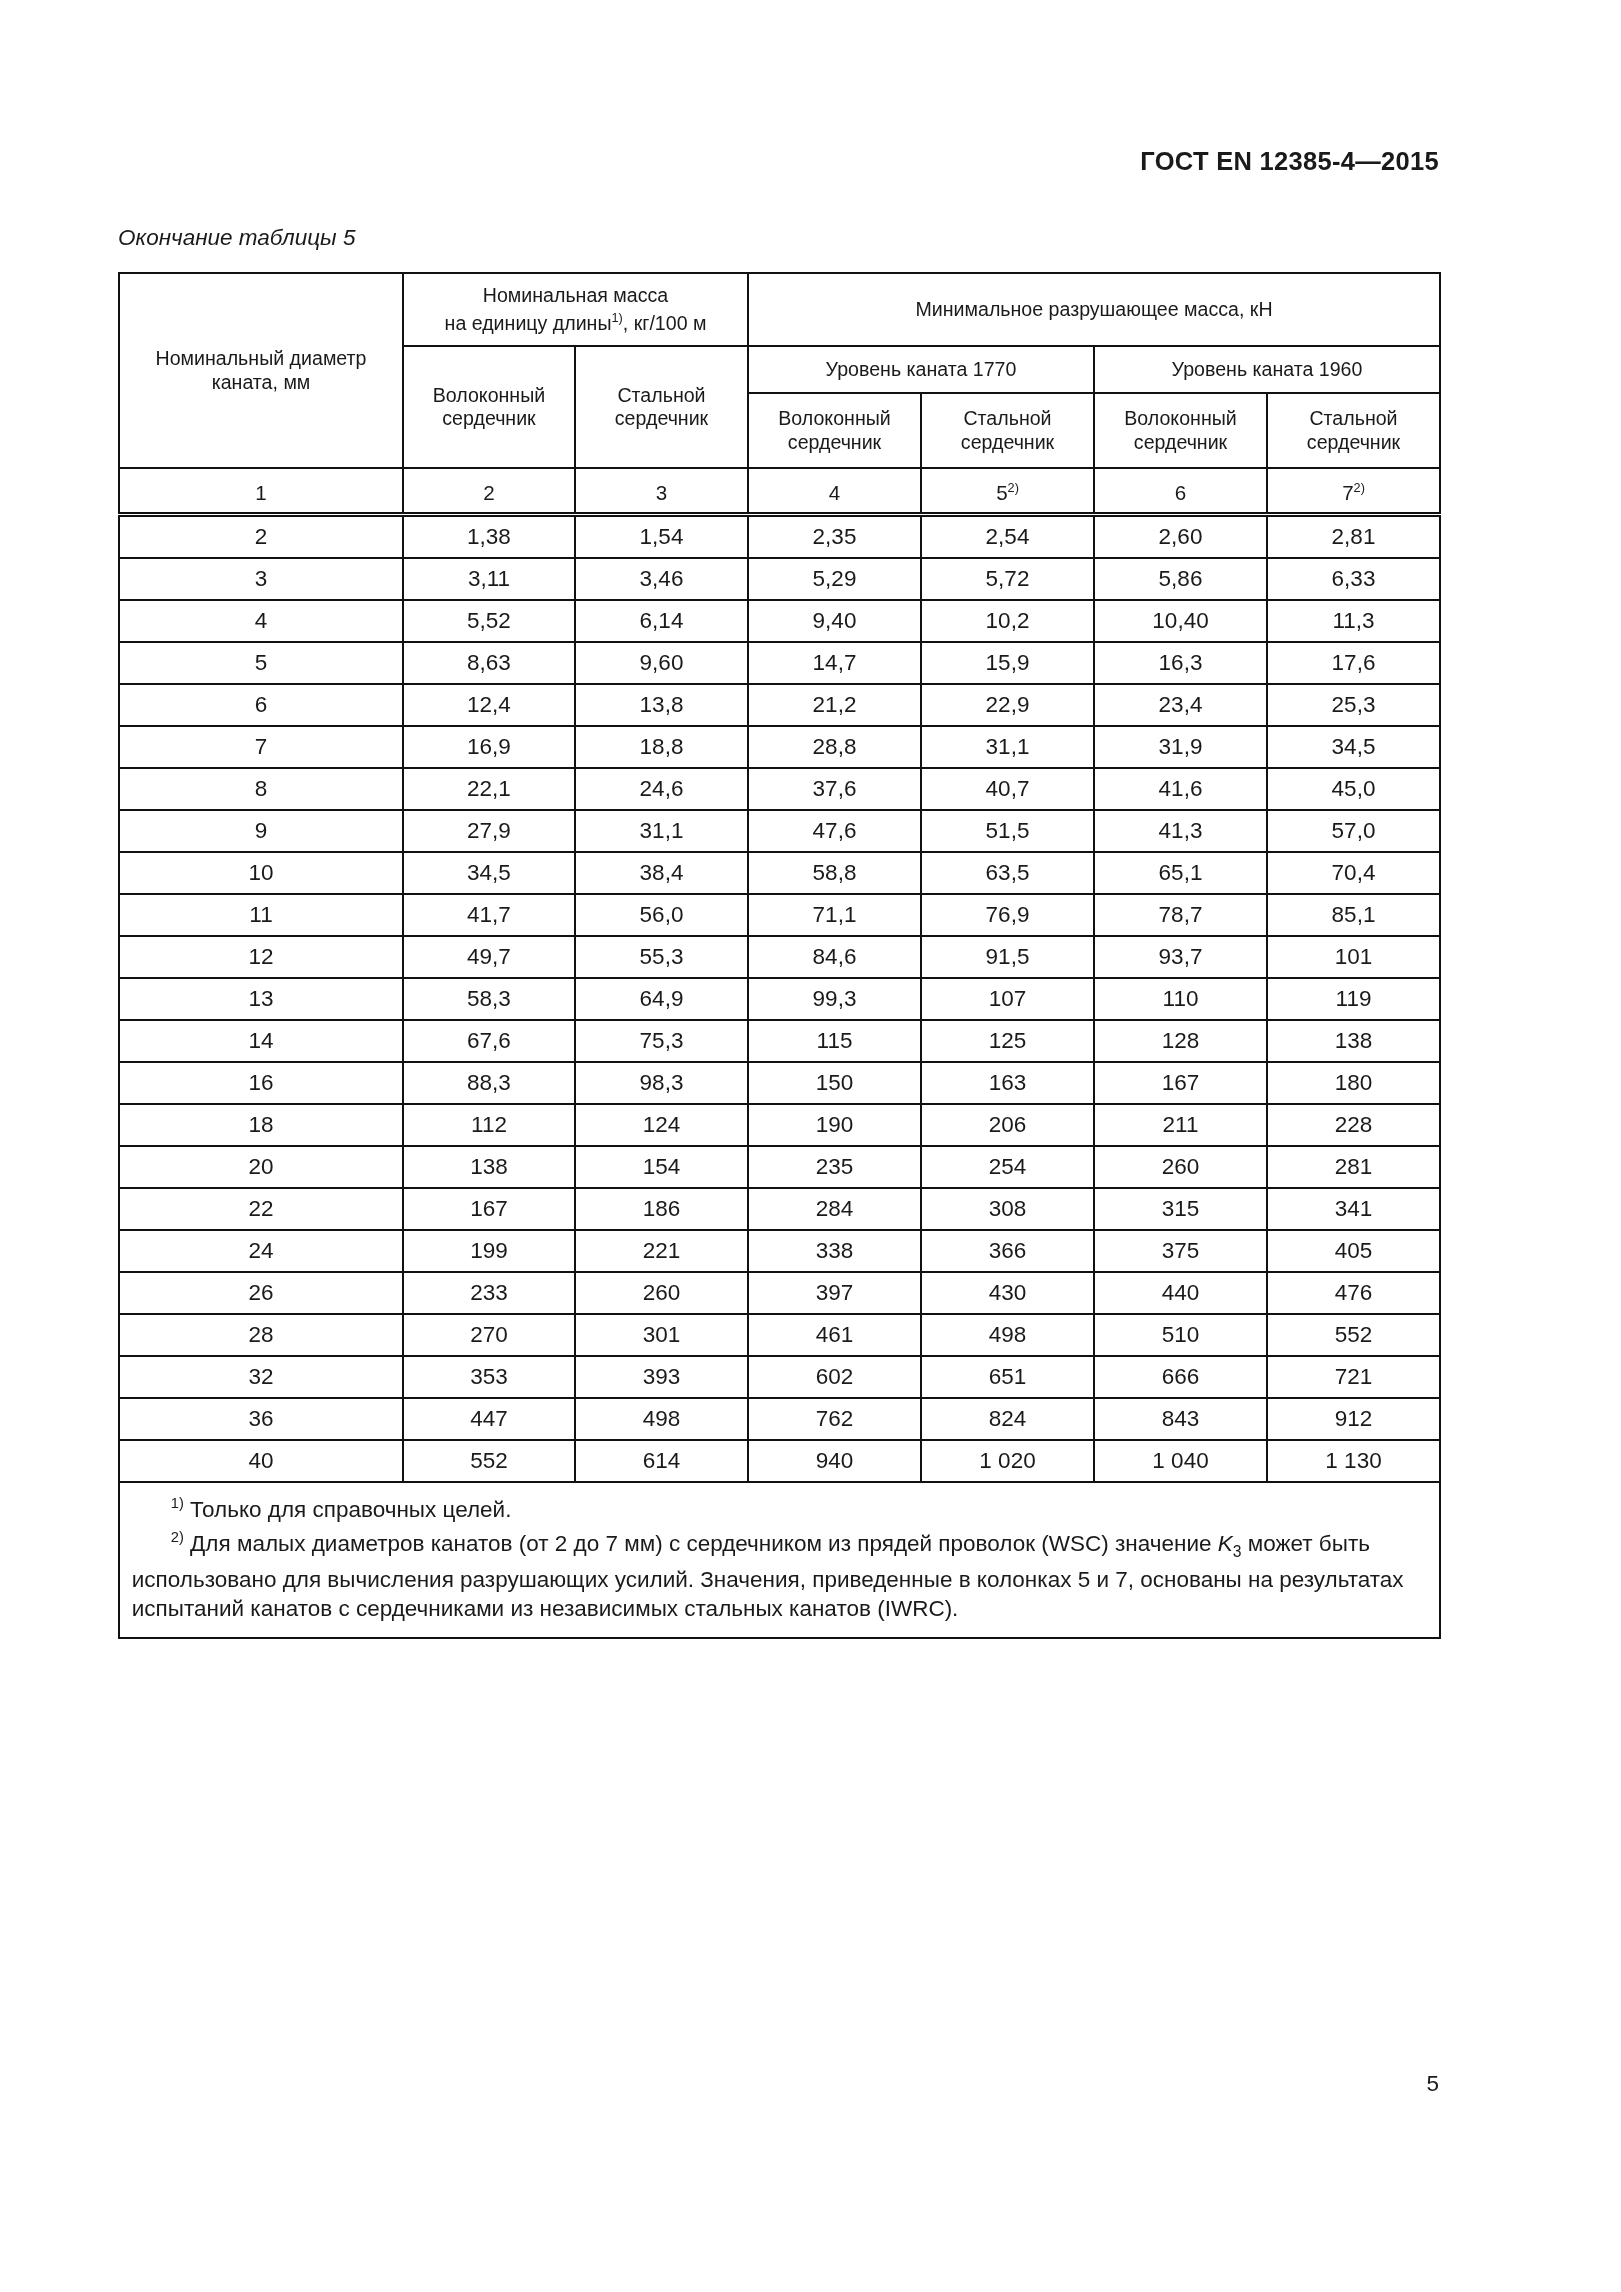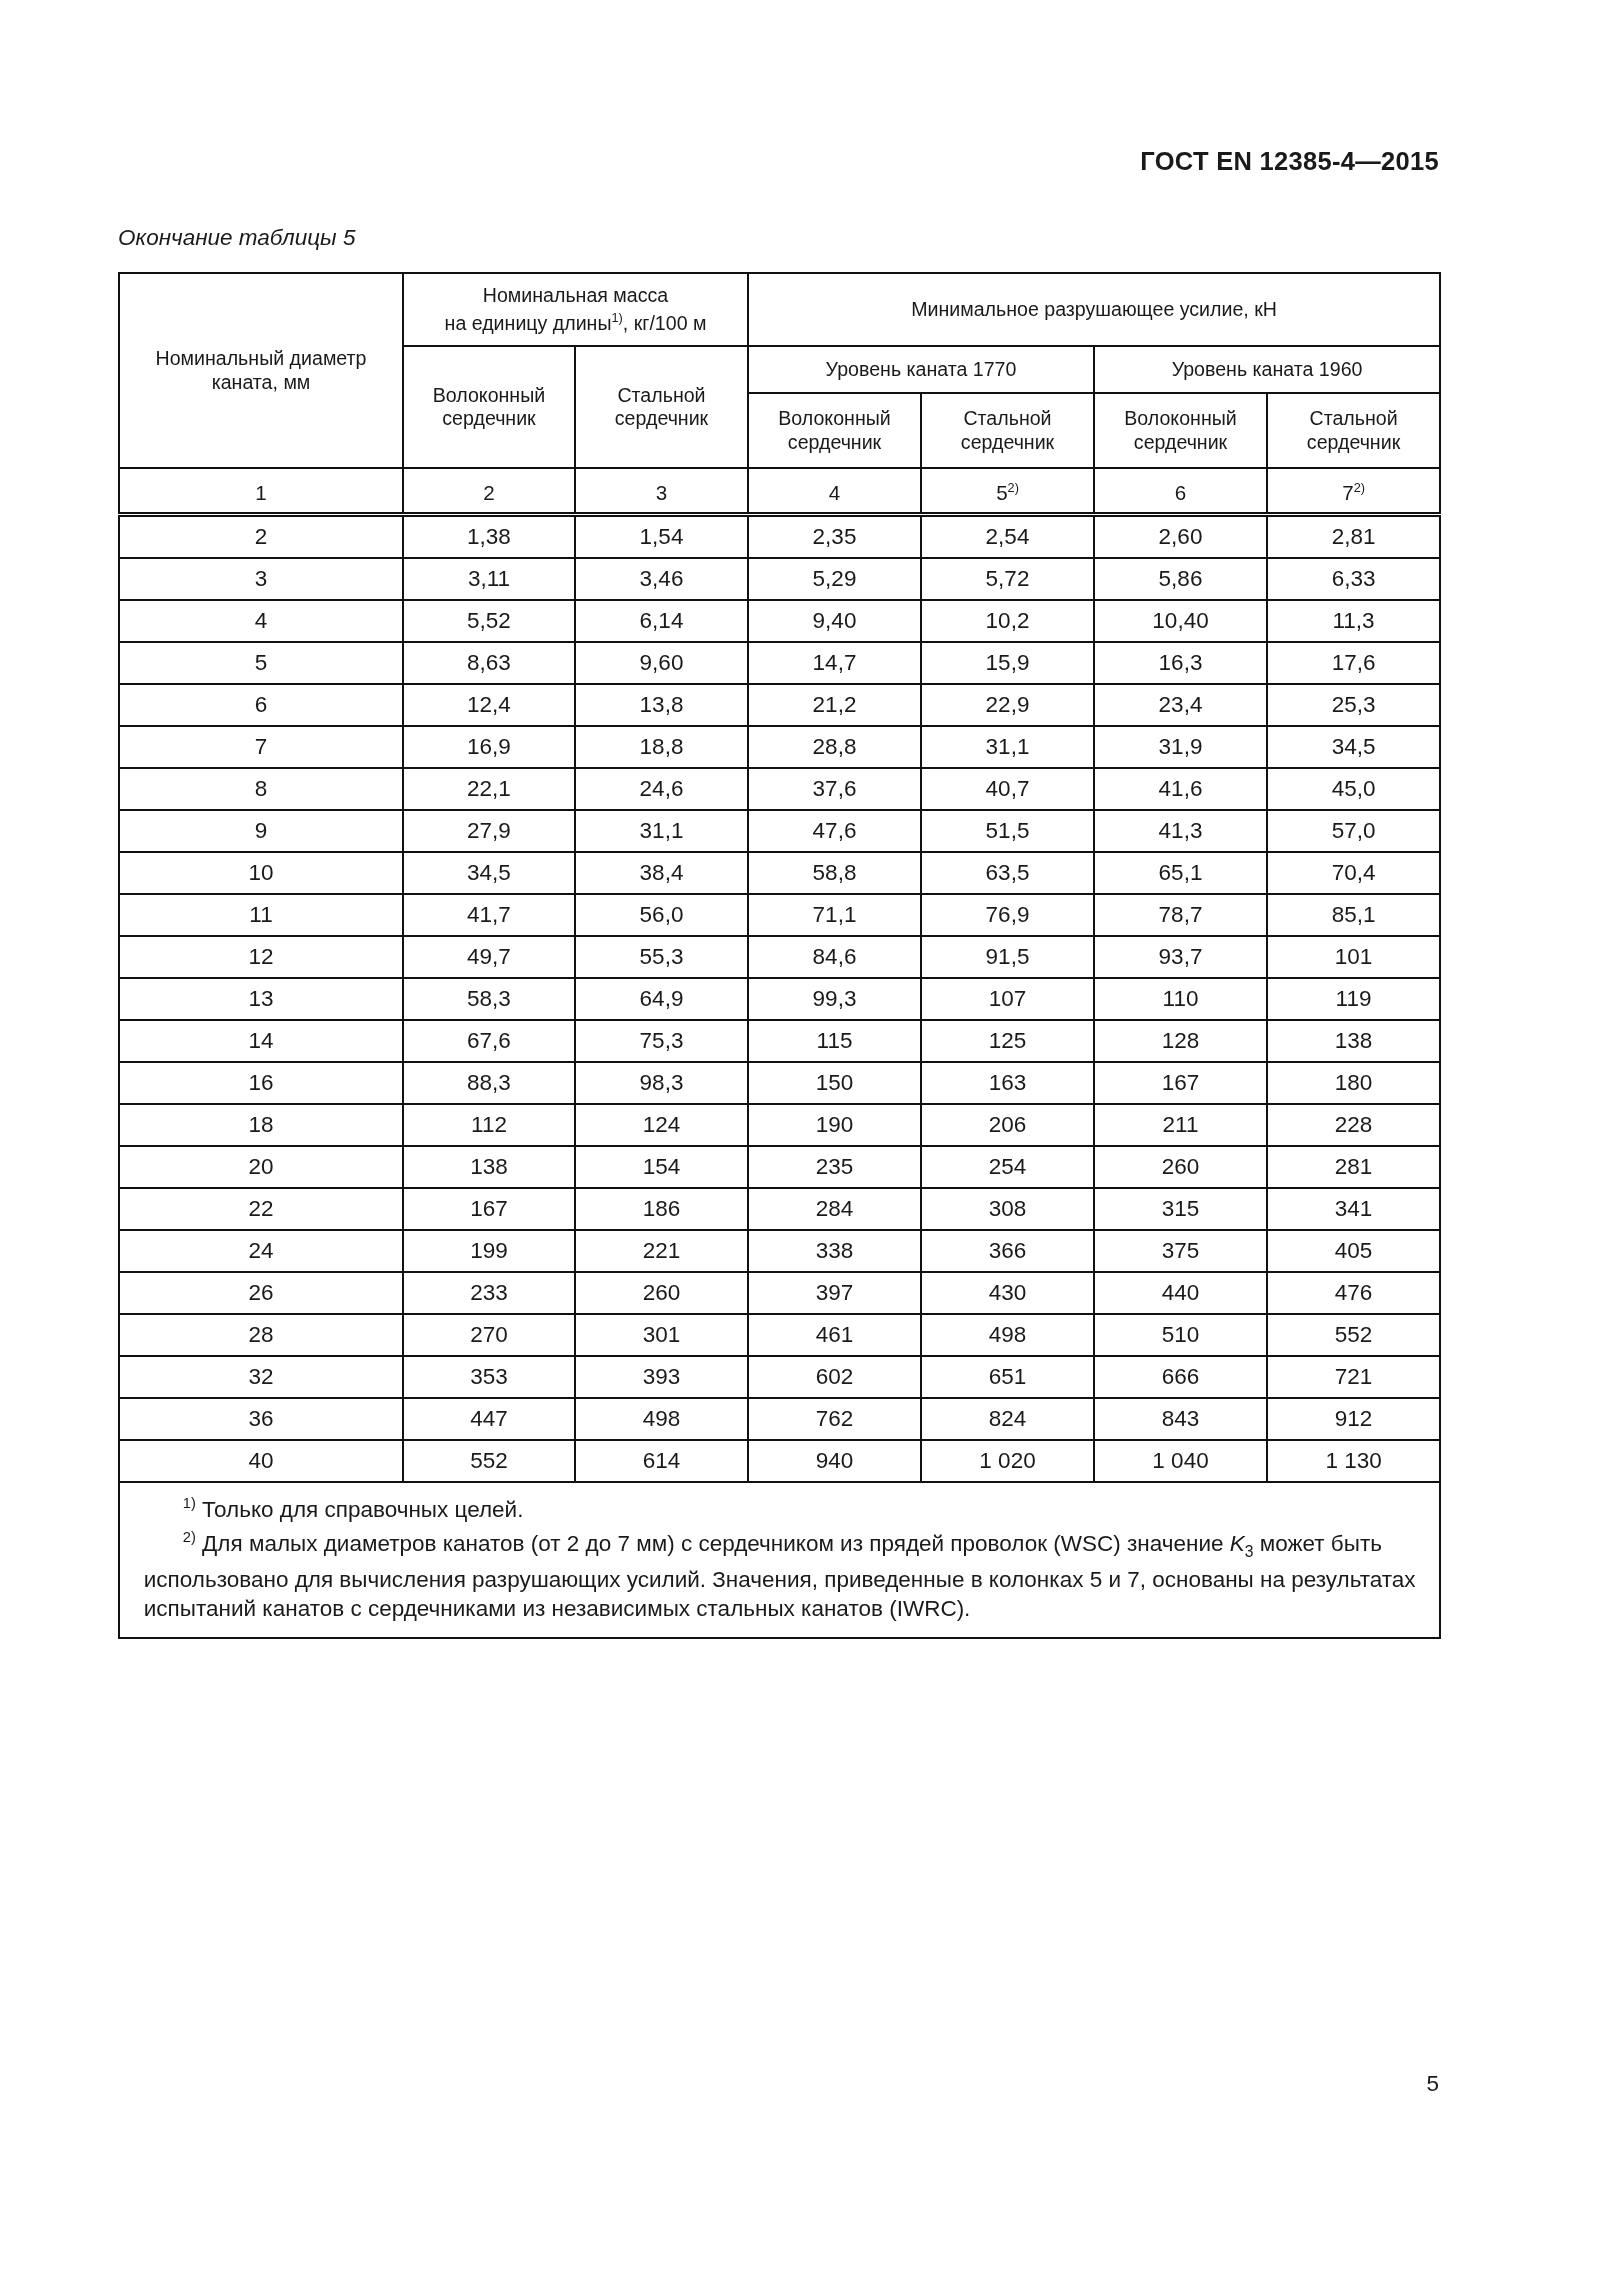--- a/index.html
+++ b/index.html
@@ -71,21 +71,20 @@
     border-bottom-width: 2.9px;
   }
   table.main tfoot td {
     text-align: left;
     padding: 5.9px 11.8px 13.7px 11.8px;
     font-size: 22.5px;
     line-height: 29px;
   }
   .fn {
     display: block;
-    margin-left: 12px;
   }
   .fn .indent { padding-left: 39px; }
   .fn sup { font-size: 14.7px; }
   .k3 { font-style: italic; }
   .k3 sub { font-style: normal; font-size: 15.7px; }
   .page-number {
     position: absolute;
     right: 182px;
     top: 2071px;
     font-size: 22.5px;
@@ -110,21 +109,21 @@
       <col style="width:173px">
       <col style="width:173px">
     </colgroup>
     <thead>
       <tr class="r1">
         <th rowspan="3">Номинальный диаметр каната, мм</th>
         <th colspan="2">
           <span>Номинальная масса</span><br>
           <span>на единицу длины</span><sup>1)</sup><span>, кг/100 м</span>
         </th>
-        <th colspan="4">Минимальное разрушающее усилие, кН</th>
+        <th colspan="4">Минимальное разрушающее масса, кН</th>
       </tr>
       <tr class="r2">
         <th rowspan="2" style="padding:0 19.6px;">Волоконный сердечник</th>
         <th rowspan="2" style="padding:0 25.5px;">Стальной сердечник</th>
         <th colspan="2">Уровень каната 1770</th>
         <th colspan="2">Уровень каната 1960</th>
       </tr>
       <tr class="r3">
         <th style="padding:0 19.6px;">Волоконный сердечник</th>
         <th style="padding:0 25.5px;">Стальной сердечник</th>

